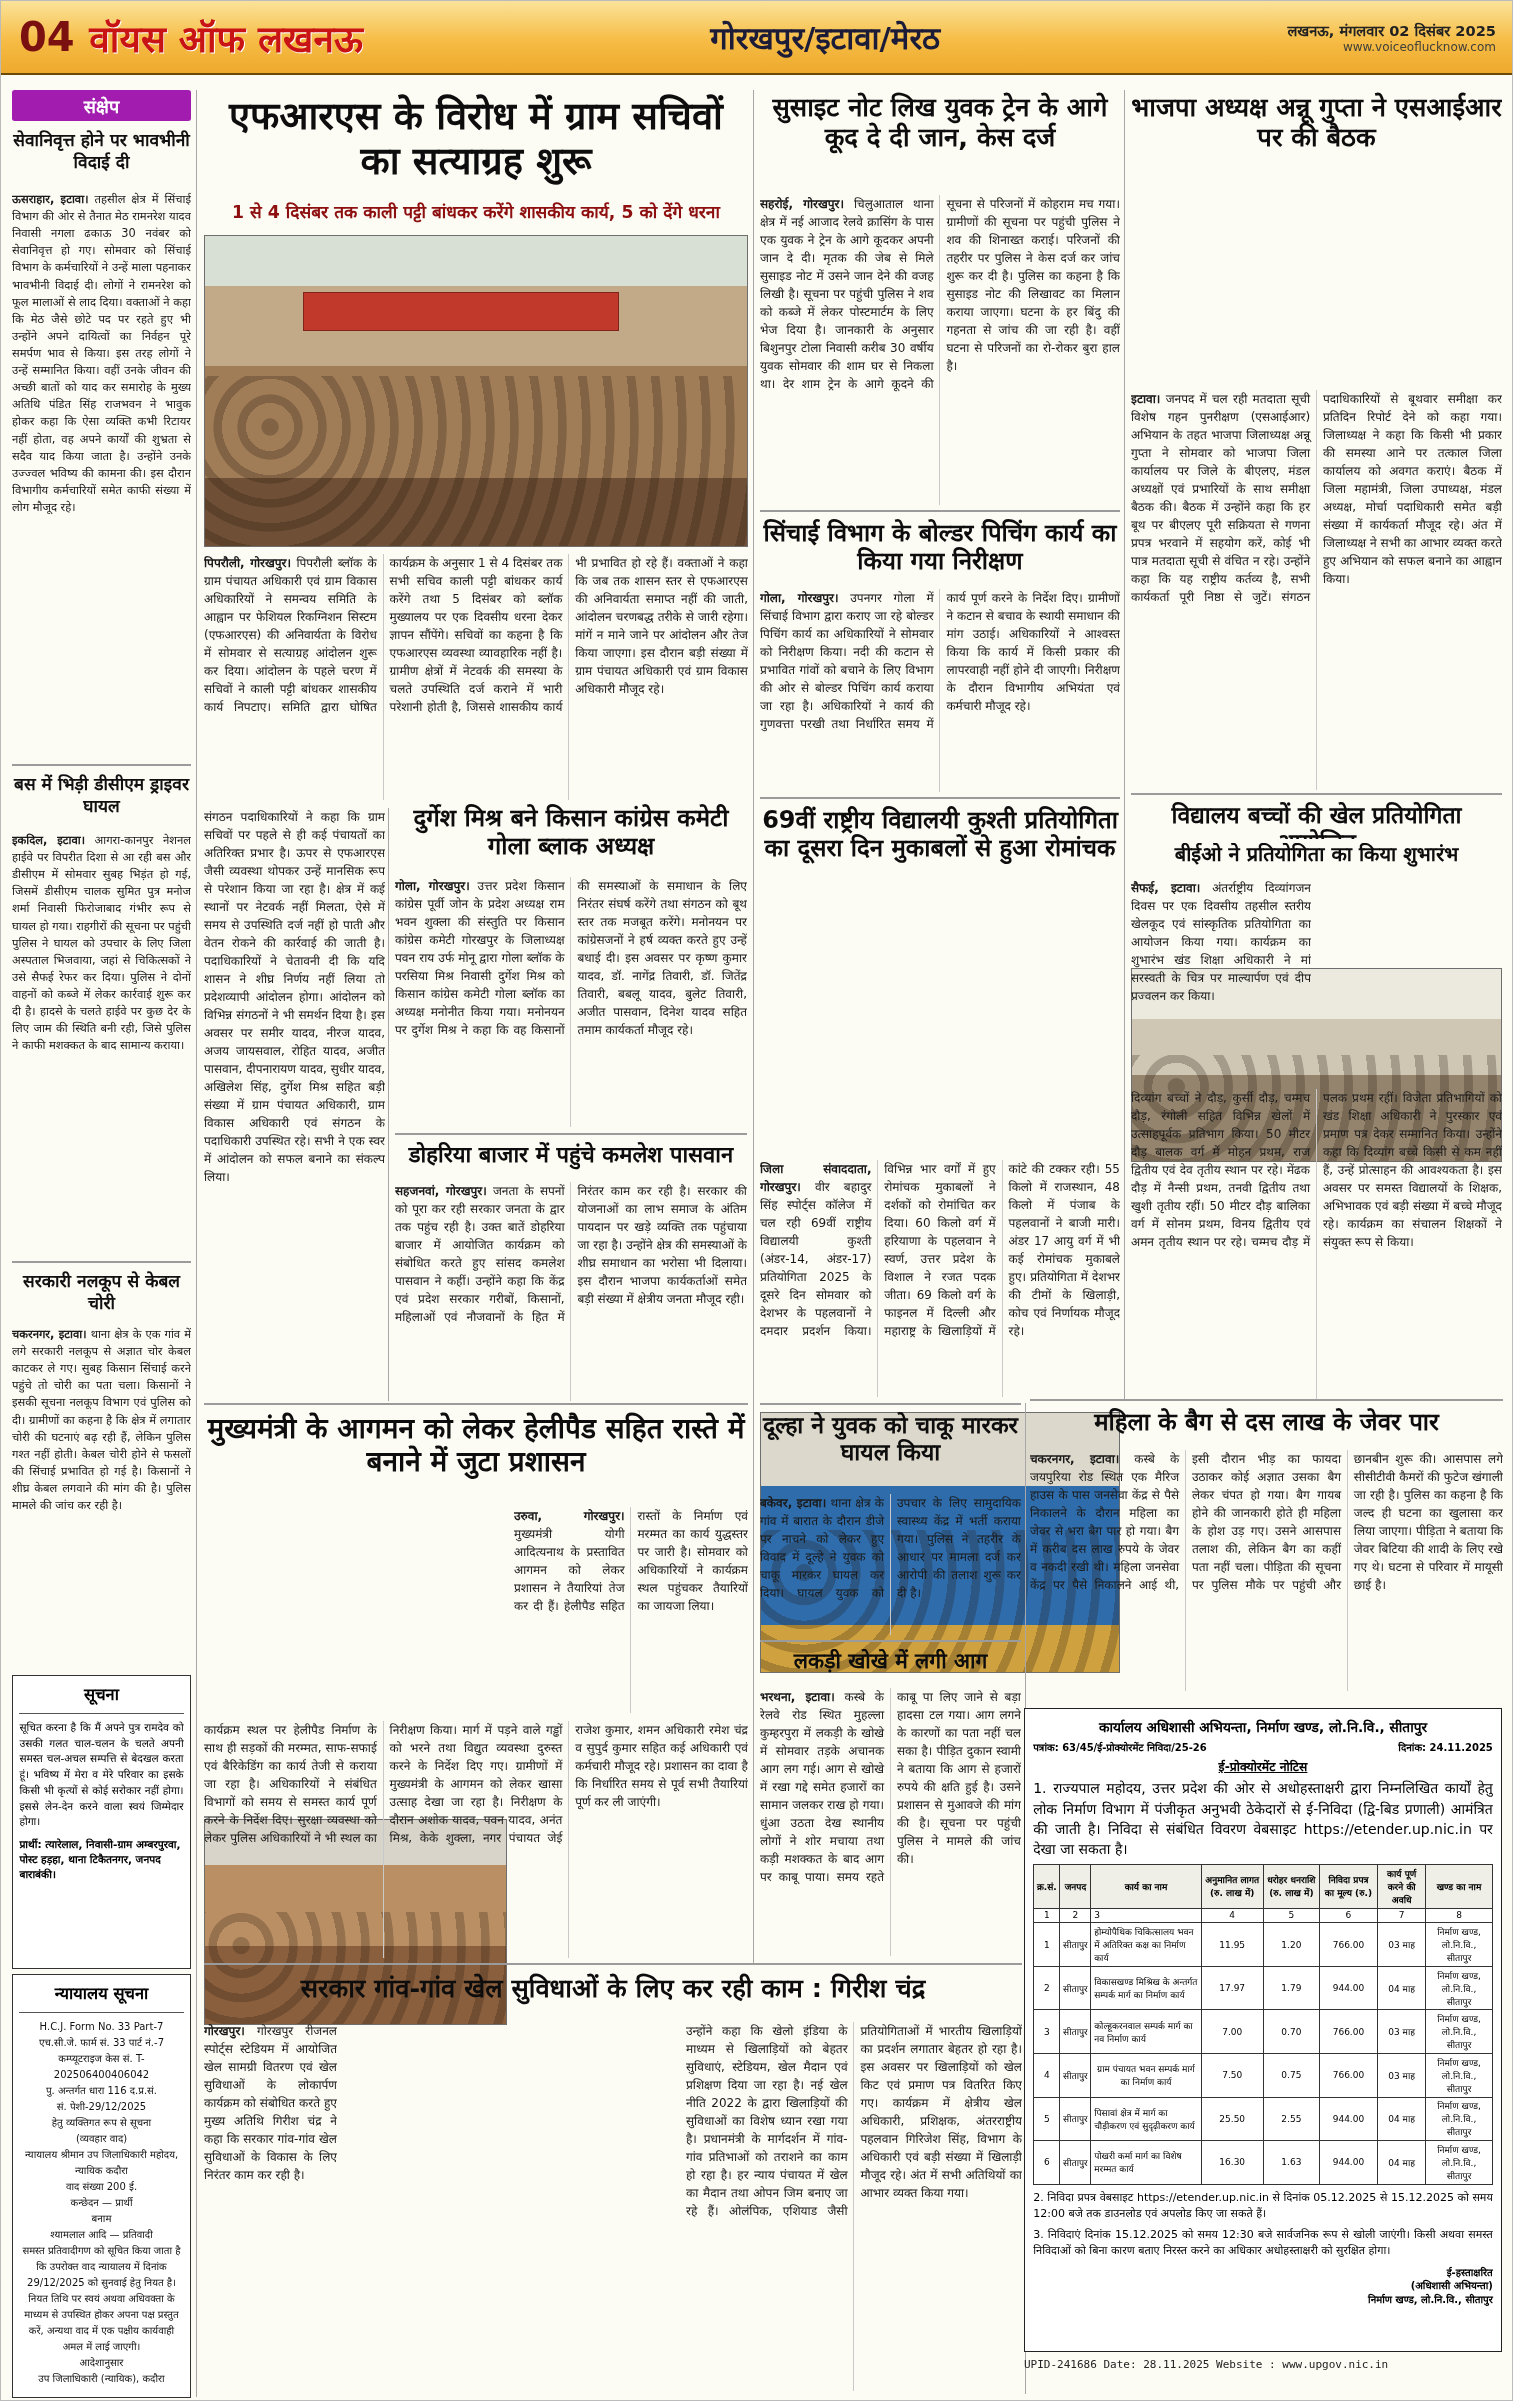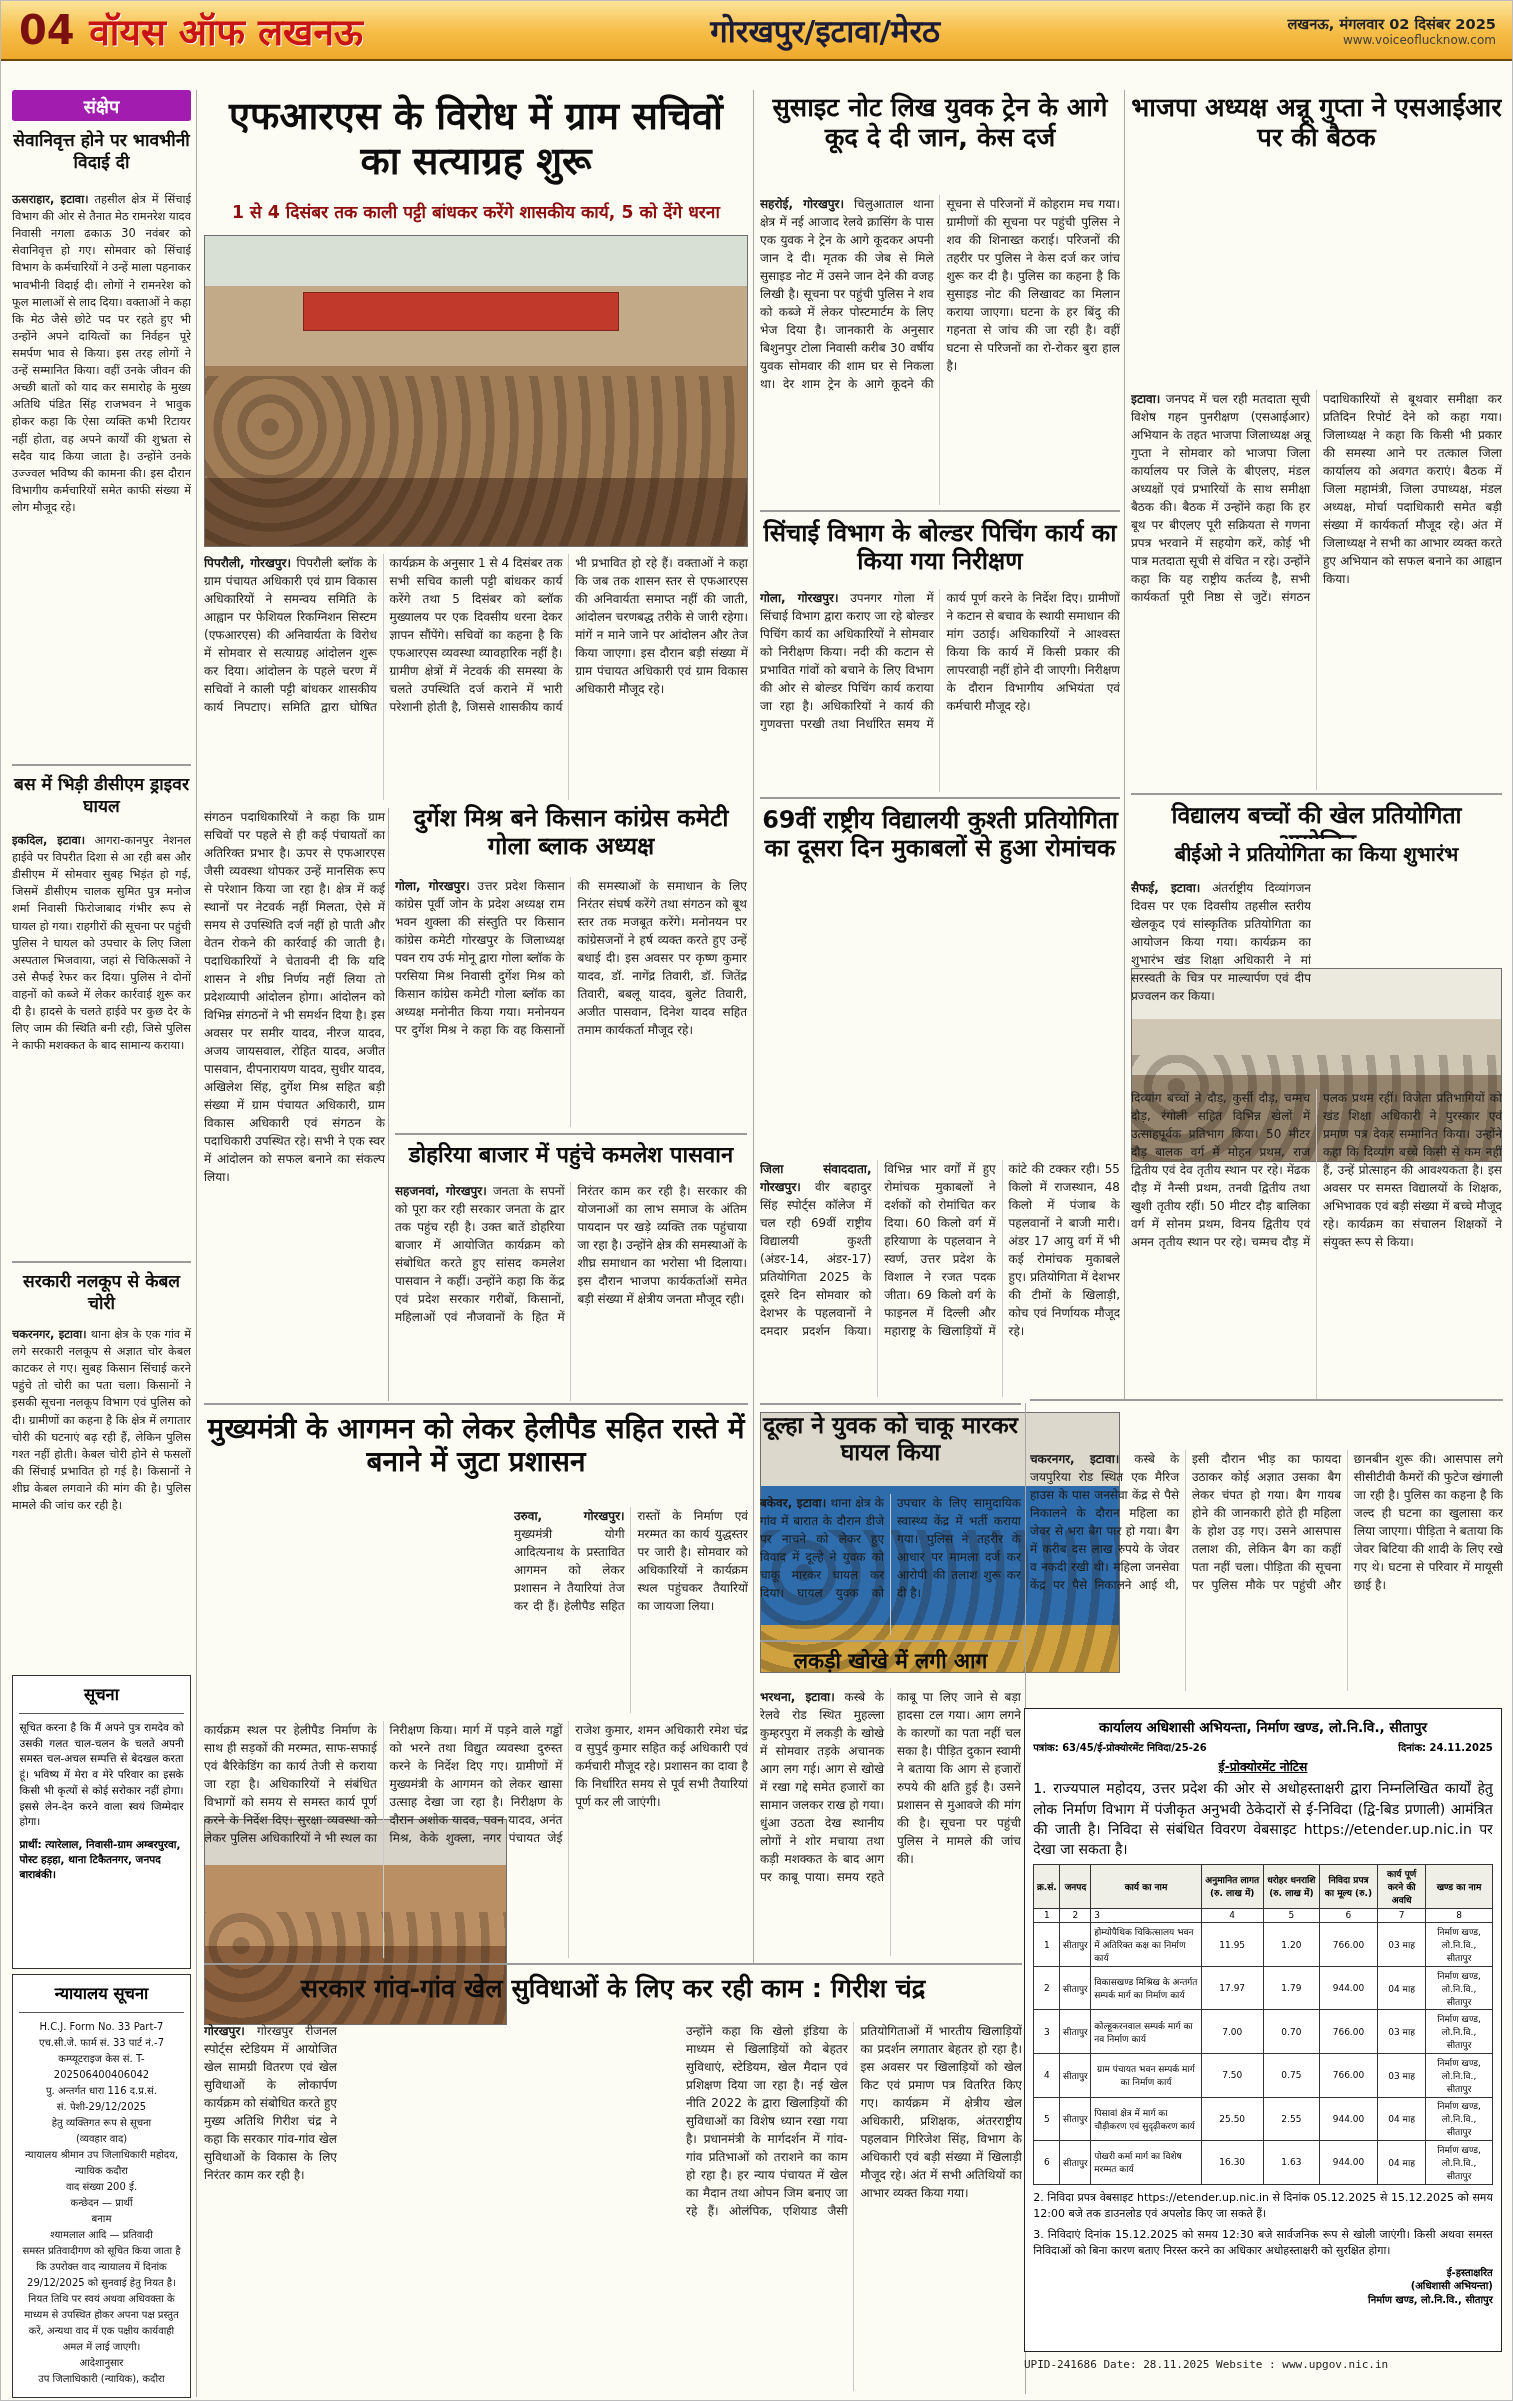--- a/index.html
+++ b/index.html
@@ -1,20 +1,20 @@
 <!DOCTYPE html>
 <html style="font-size:14.6px"><head>
 <meta charset="utf-8">
 <style>
 *{margin:0;padding:0;box-sizing:border-box}
 body{background:#dddcd6;font-family:"DejaVu Sans","Liberation Sans",sans-serif}
 #page{position:relative;width:1513px;height:2401px;background:#fcfbf4;margin:0 auto;overflow:hidden;border:0.9px solid #bbb}
 .abs{position:absolute;overflow:hidden}
 
-.masthead{position:absolute;left:0;top:0;width:1513px;height:60px;background:linear-gradient(180deg,#fbe39a 0%,#f6bc45 55%,#eea92d 100%);border-bottom:2.7px solid #6b4a08;display:flex;align-items:center;justify-content:space-between;padding:16px 18px}
+.masthead{position:absolute;left:0;top:0;width:1513px;height:74px;background:linear-gradient(180deg,#fbe39a 0%,#f6bc45 55%,#eea92d 100%);border-bottom:2.7px solid #6b4a08;display:flex;align-items:center;justify-content:space-between;padding:16px 18px}
 .mh-left{display:flex;align-items:center}
 .pgnum{font-size:40px;font-weight:bold;color:#7a1010;margin-right:14.6px}
 .pname{font-size:37px;font-weight:bold;color:#c81414;text-shadow:0.9px 0.9px 0 #fff}
 .mh-center{font-size:31px;font-weight:bold;color:#1c1c38}
 .mh-right{text-align:right;color:#222}
 .mh-date{font-size:14.6px;font-weight:bold}
 .mh-site{font-size:12px;color:#41403a}
 
 .hl{font-weight:bold;color:#0d0d0d;line-height:1.18;overflow:hidden;text-align:center}
 .f42{font-size:38px}.f31{font-size:28px}.f28{font-size:25.6px}.f26{font-size:24px}.f25{font-size:23px}.f24{font-size:22px}.f23{font-size:21px}.f22{font-size:20px}
@@ -175,20 +175,21 @@
   <div class="hr" style="left:1130px;top:792px;width:371px"></div>
 
   <h2 class="abs hl f25" style="left:1130px;top:801px;width:371px;height:37px">विद्यालय बच्चों की खेल प्रतियोगिता आयोजित</h2>
   <h3 class="abs hl f22" style="left:1130px;top:842px;width:371px;height:31px">बीईओ ने प्रतियोगिता का किया शुभारंभ</h3>
   <p class="abs body" style="left:1130px;top:878px;width:180px;height:204px"><b class="dl">सैफई, इटावा।</b> <span>अंतर्राष्ट्रीय दिव्यांगजन दिवस पर एक दिवसीय तहसील स्तरीय खेलकूद एवं सांस्कृतिक प्रतियोगिता का आयोजन किया गया। कार्यक्रम का शुभारंभ खंड शिक्षा अधिकारी ने मां सरस्वती के चित्र पर माल्यार्पण एवं दीप प्रज्वलन कर किया।</span></p>
   <div class="abs photo crowd photo-vid" style="left:1317px;top:878px;width:184px;height:204px"></div>
   <p class="abs body c2" style="left:1130px;top:1088px;width:371px;height:310px"><span>दिव्यांग बच्चों ने दौड़, कुर्सी दौड़, चम्मच दौड़, रंगोली सहित विभिन्न खेलों में उत्साहपूर्वक प्रतिभाग किया। 50 मीटर दौड़ बालक वर्ग में मोहन प्रथम, राज द्वितीय एवं देव तृतीय स्थान पर रहे। मेंढक दौड़ में नैन्सी प्रथम, तनवी द्वितीय तथा खुशी तृतीय रहीं। 50 मीटर दौड़ बालिका वर्ग में सोनम प्रथम, विनय द्वितीय एवं अमन तृतीय स्थान पर रहे। चम्मच दौड़ में पलक प्रथम रहीं। विजेता प्रतिभागियों को खंड शिक्षा अधिकारी ने पुरस्कार एवं प्रमाण पत्र देकर सम्मानित किया। उन्होंने कहा कि दिव्यांग बच्चे किसी से कम नहीं हैं, उन्हें प्रोत्साहन की आवश्यकता है। इस अवसर पर समस्त विद्यालयों के शिक्षक, अभिभावक एवं बड़ी संख्या में बच्चे मौजूद रहे। कार्यक्रम का संचालन शिक्षकों ने संयुक्त रूप से किया।</span></p>
 
   <div class="hr" style="left:1029px;top:1398px;width:473px"></div>
 
+  <h2 class="abs hl f26" style="left:1029px;top:1407px;width:473px;height:37px">महिला के बैग से दस लाख के जेवर पार</h2>
   <p class="abs body c3" style="left:1029px;top:1449px;width:473px;height:241px"><b class="dl">चकरनगर, इटावा।</b> <span>कस्बे के जयपुरिया रोड स्थित एक मैरिज हाउस के पास जनसेवा केंद्र से पैसे निकालने के दौरान महिला का जेवर से भरा बैग पार हो गया। बैग में करीब दस लाख रुपये के जेवर व नकदी रखी थी। महिला जनसेवा केंद्र पर पैसे निकालने आई थी, इसी दौरान भीड़ का फायदा उठाकर कोई अज्ञात उसका बैग लेकर चंपत हो गया। बैग गायब होने की जानकारी होते ही महिला के होश उड़ गए। उसने आसपास तलाश की, लेकिन बैग का कहीं पता नहीं चला। पीड़िता की सूचना पर पुलिस मौके पर पहुंची और छानबीन शुरू की। आसपास लगे सीसीटीवी कैमरों की फुटेज खंगाली जा रही है। पुलिस का कहना है कि जल्द ही घटना का खुलासा कर लिया जाएगा। पीड़िता ने बताया कि जेवर बिटिया की शादी के लिए रखे गए थे। घटना से परिवार में मायूसी छाई है।</span></p>
 
   <div class="abs tender" style="left:1023px;top:1707px;width:478px;height:644px">
     <div class="t-office">कार्यालय अधिशासी अभियन्ता, निर्माण खण्ड, लो.नि.वि., सीतापुर</div>
     <div class="t-meta">
       <span>पत्रांक: 63/45/ई-प्रोक्योरमेंट निविदा/25-26</span>
       <span>दिनांक: 24.11.2025</span>
     </div>
     <div class="t-title">ई-प्रोक्योरमेंट नोटिस</div>
     <p class="t-intro">1. राज्यपाल महोदय, उत्तर प्रदेश की ओर से अधोहस्ताक्षरी द्वारा निम्नलिखित कार्यों हेतु लोक निर्माण विभाग में पंजीकृत अनुभवी ठेकेदारों से ई-निविदा (द्वि-बिड प्रणाली) आमंत्रित की जाती है। निविदा से संबंधित विवरण वेबसाइट https://etender.up.nic.in पर देखा जा सकता है।</p>

